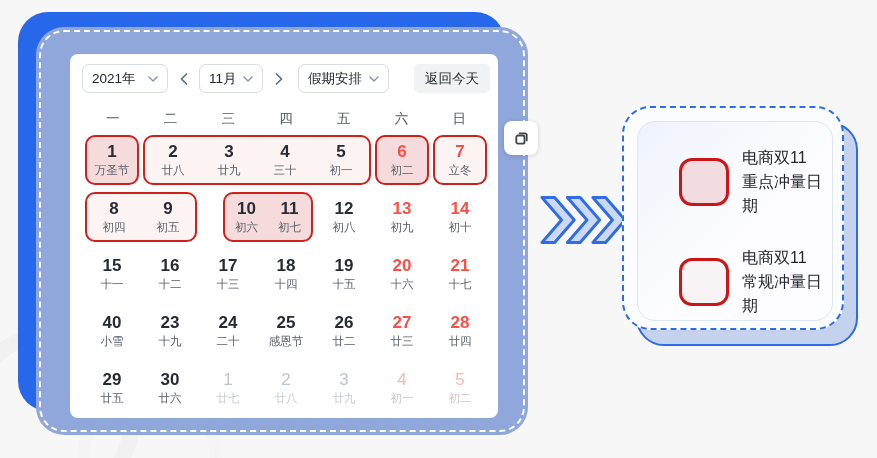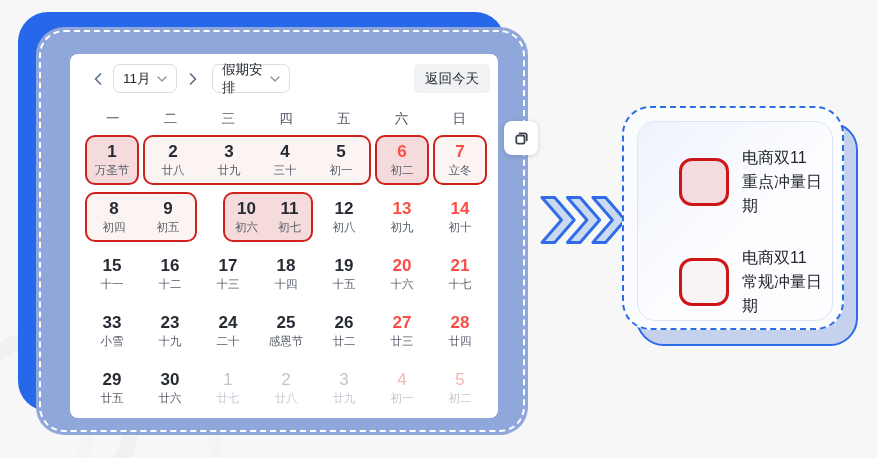--- a/index.html
+++ b/index.html
@@ -35,21 +35,21 @@
   
   .toolbar{display:flex;align-items:center;}
   .tb-select{
     height:29px;border:1px solid #d8dce3;border-radius:7px;background:#fff;
     display:flex;align-items:center;justify-content:space-between;
     padding:0 9px;font-size:13.5px;color:#22262e;box-sizing:border-box;cursor:pointer;
   }
   .tb-select .caret{margin-left:6px;display:flex;}
   .sel-year{width:86px;}
   .sel-month{width:64px;margin-left:6px;}
-  .sel-holiday{width:78px;margin-left:10px;}
+  .sel-holiday{width:91px;margin-left:10px;}
   .tb-arrow{width:18px;height:29px;display:flex;align-items:center;justify-content:center;margin-left:7px;cursor:pointer;}
   .tb-today{
     height:29px;margin-left:auto;padding:0 11px;background:#f1f2f4;border-radius:5px;
     display:flex;align-items:center;font-size:13.5px;color:#22262e;cursor:pointer;
   }
   
   .weekdays{
     display:grid;grid-template-columns:repeat(7,1fr);
     margin-top:17px;padding:0 2px;
   }
@@ -115,20 +115,28 @@
 <body style="--accent-red: #cf201c; --key-fill: #f5dbdb; --regular-fill: #fcf3f3; --weekend-red: #f94f46; --blue: #2767e9; --periwinkle: #8fa7da; --legend-blue: #2e6be6;">
 
 <div class="ring ring1"></div>
 <div class="ring ring2"></div>
 
 <div class="cal-back"></div>
 <div class="cal-mid"></div>
 
 <div class="cal-card">
   <div class="toolbar">
+    <div class="tb-select sel-year">
+      <span>2021年</span>
+      <span class="caret">
+        <svg width="10" height="6" viewBox="0 0 10 6">
+            <polyline points="1,1 5,5 9,1" fill="none" stroke="#8b93a2" stroke-width="1.4" stroke-linecap="round" stroke-linejoin="round"></polyline>
+          </svg>
+      </span>
+    </div>
     <div class="tb-arrow">
       <svg width="8" height="12" viewBox="0 0 8 12">
           <polyline points="6.5,1 1.5,6 6.5,11" fill="none" stroke="#5f6f8c" stroke-width="1.7" stroke-linecap="round" stroke-linejoin="round"></polyline>
         </svg>
     </div>
     <div class="tb-select sel-month">
       <span>11月</span>
       <span class="caret">
         <svg width="10" height="6" viewBox="0 0 10 6">
             <polyline points="1,1 5,5 9,1" fill="none" stroke="#8b93a2" stroke-width="1.4" stroke-linecap="round" stroke-linejoin="round"></polyline>
@@ -280,21 +288,21 @@
         <div class="seg" style="grid-column: span 1; grid-template-columns: repeat(1, 1fr);">
           <div class="day tone-weekend">
             <div class="num">21</div>
             <div class="lunar">十七</div>
           </div>
         </div>
       </div>
       <div class="week">
         <div class="seg" style="grid-column: span 1; grid-template-columns: repeat(1, 1fr);">
           <div class="day tone-normal">
-            <div class="num">33</div>
+            <div class="num">40</div>
             <div class="lunar">小雪</div>
           </div>
         </div>
         <div class="seg" style="grid-column: span 1; grid-template-columns: repeat(1, 1fr); text-align: right;">
           <div class="day tone-normal">
             <div class="num">23</div>
             <div class="lunar">十九</div>
           </div>
         </div>
         <div class="seg" style="grid-column: span 1; grid-template-columns: repeat(1, 1fr);">

